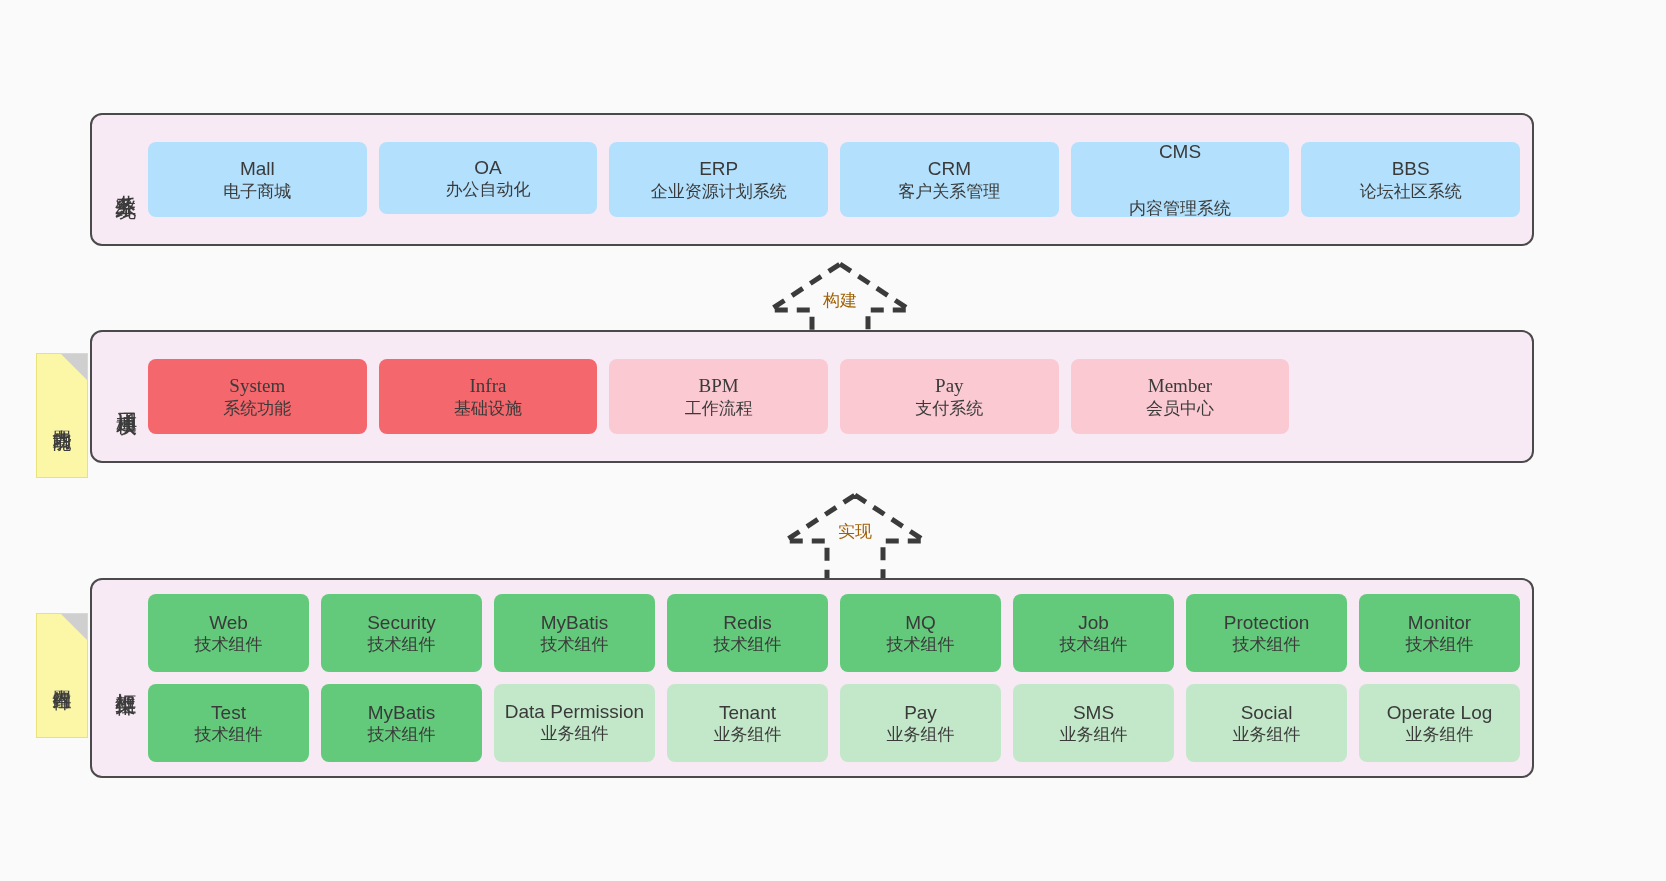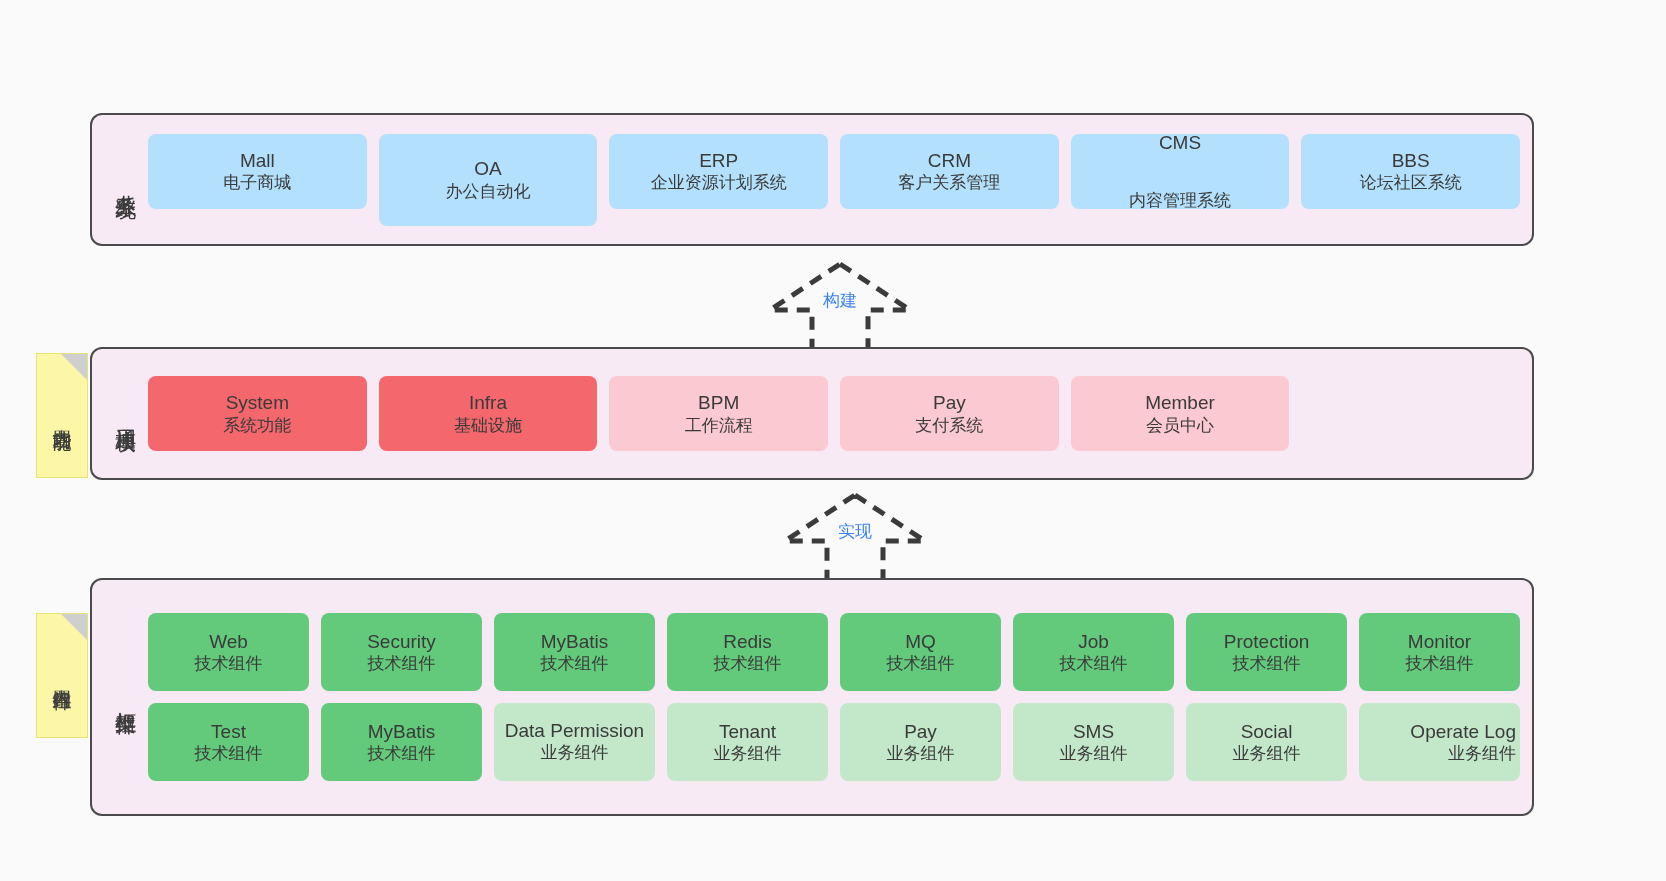--- a/index.html
+++ b/index.html
@@ -115,42 +115,42 @@
     width: 160px;
     height: 96px;
   }
   .arrow-wrap svg { display: block; }
   .arrow-label {
     position: absolute;
     left: 50%;
     transform: translateX(-50%);
     bottom: 6px;
     font-size: 17px;
-    color: #3b82f6;
+    color: #a16207;
     background: #fafafa;
     padding: 0 2px;
     white-space: nowrap;
     user-select: none;
   }
 </style>
 </head>
 <body>
 
 <div class="canvas">
 
   <div class="layer" style="left:90px; top:113px; width:1444px; height:133px;">
     <div class="layer-label">业务系统</div>
     <div class="boxes cols6">
 
       <div class="cell c-blue" style="height:75px;">
         <span class="t1">Mall</span>
         <span class="t2">电子商城</span>
       </div>
 
-      <div class="cell c-blue" style="height:92px;">
+      <div class="cell c-blue" style="height:72px;">
         <span class="t1">OA</span>
         <span class="t2">办公自动化</span>
       </div>
 
       <div class="cell c-blue" style="height:75px;">
         <span class="t1">ERP</span>
         <span class="t2">企业资源计划系统</span>
       </div>
 
       <div class="cell c-blue" style="height:75px;">
@@ -176,21 +176,21 @@
       <path d="M80 6 L150 52 L108 52 L108 92 L52 92 L52 52 L10 52 Z" fill="#fafafa" stroke="#3b3b3b" stroke-width="5" stroke-dasharray="13 9" stroke-linejoin="miter"></path>
     </svg>
     <span class="arrow-label" style="bottom:42px;">构建</span>
   </div>
 
   <div class="side-tag" style="left:36px; top:353px; width:52px; height:125px;">
     <span class="fold"></span>
     <span class="tag-text">内置功能</span>
   </div>
 
-  <div class="layer" style="left:90px; top:347px; width:1444px; height:133px;">
+  <div class="layer" style="left:90px; top:330px; width:1444px; height:133px;font-family:Liberation Serif, serif;">
     <div class="layer-label">通用模块</div>
     <div class="boxes cols6">
 
       <div class="cell c-red" style="height:75px;">
         <span class="t1">System</span>
         <span class="t2">系统功能</span>
       </div>
 
       <div class="cell c-red" style="height:75px;">
         <span class="t1">Infra</span>
@@ -221,21 +221,21 @@
       <path d="M80 6 L150 52 L108 52 L108 92 L52 92 L52 52 L10 52 Z" fill="#fafafa" stroke="#3b3b3b" stroke-width="5" stroke-dasharray="13 9" stroke-linejoin="miter"></path>
     </svg>
     <span class="arrow-label" style="bottom:42px;">实现</span>
   </div>
 
   <div class="side-tag" style="left:36px; top:613px; width:52px; height:125px;">
     <span class="fold"></span>
     <span class="tag-text">内置组件</span>
   </div>
 
-  <div class="layer" style="left:90px; top:578px; width:1444px; height:238px;">
+  <div class="layer" style="left:90px; top:578px; width:1444px; height:200px;">
     <div class="layer-label">框架组件</div>
     <div class="boxes cols8">
 
       <div class="cell c-green" style="height:78px;">
         <span class="t1">Web</span>
         <span class="t2">技术组件</span>
       </div>
 
       <div class="cell c-green" style="height:78px;">
         <span class="t1">Security</span>
@@ -300,21 +300,21 @@
       <div class="cell c-lightgreen" style="height:78px;">
         <span class="t1">SMS</span>
         <span class="t2">业务组件</span>
       </div>
 
       <div class="cell c-lightgreen" style="height:78px;">
         <span class="t1">Social</span>
         <span class="t2">业务组件</span>
       </div>
 
-      <div class="cell c-lightgreen" style="height:78px;align-items:flex-end;">
+      <div class="cell c-lightgreen" style="height:78px;">
         <span class="t1">Operate Log</span>
         <span class="t2">业务组件</span>
       </div>
 
     </div>
   </div>
 
 </div>
 
 </body></html>

